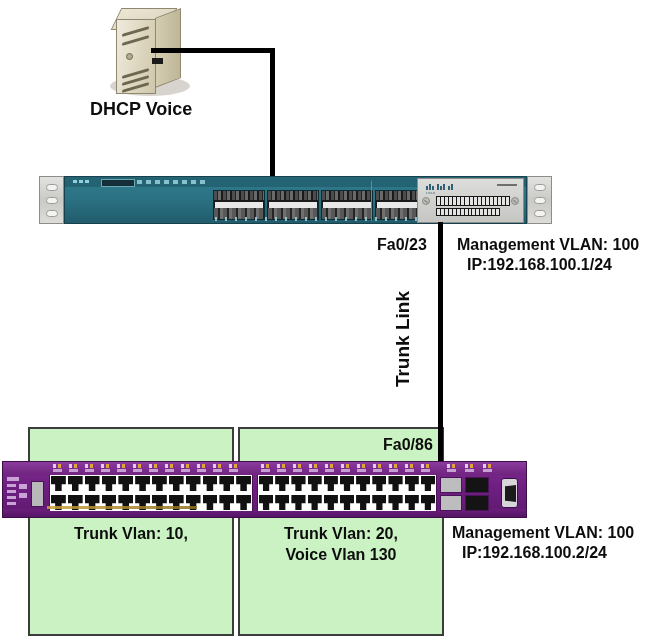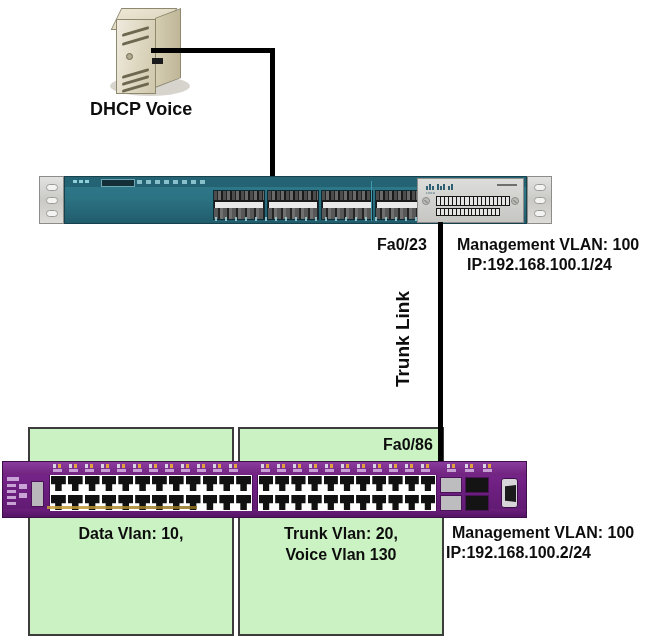--- a/index.html
+++ b/index.html
@@ -887,24 +887,24 @@
     <div class="bs-right-panel">
       <div class="uplink-bay" style="left:2px;  top:2px;"></div>
       <div class="uplink-bay" style="left:2px;  top:20px;"></div>
       <div class="uplink-dark" style="left:27px; top:2px;"></div>
       <div class="uplink-dark" style="left:27px; top:20px;"></div>
       <div class="console-port"></div>
     </div>
   </div>
 
   <div class="vlan-text" style="left:28px; top:524px; width:206px; font-size:16px;">
-    <div>Data Vlan: 10,</div>
+    <div>Trunk Vlan: 10,</div>
   </div>
 
   <div class="vlan-text" style="left:238px; top:524px; width:206px; font-size:16px;">
     <div>Trunk Vlan: 20,</div>
     <div>Voice Vlan 130</div>
   </div>
 
   <div class="lbl" style="left:452px; top:524px; font-size:16px;">Management VLAN: 100</div>
-  <div class="lbl" style="left:446px; top:544px; font-size:16px;">IP:192.168.100.2/24</div>
+  <div class="lbl" style="left:462px; top:544px; font-size:16px;">IP:192.168.100.2/24</div>
 
 </div>
 
 </body></html>

